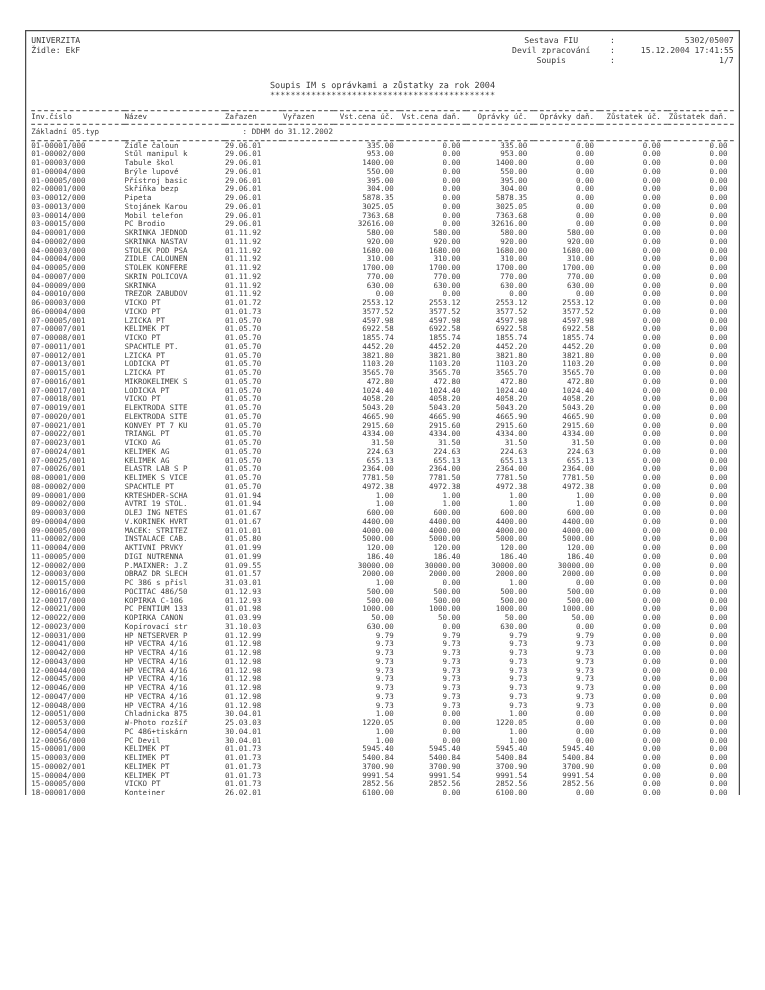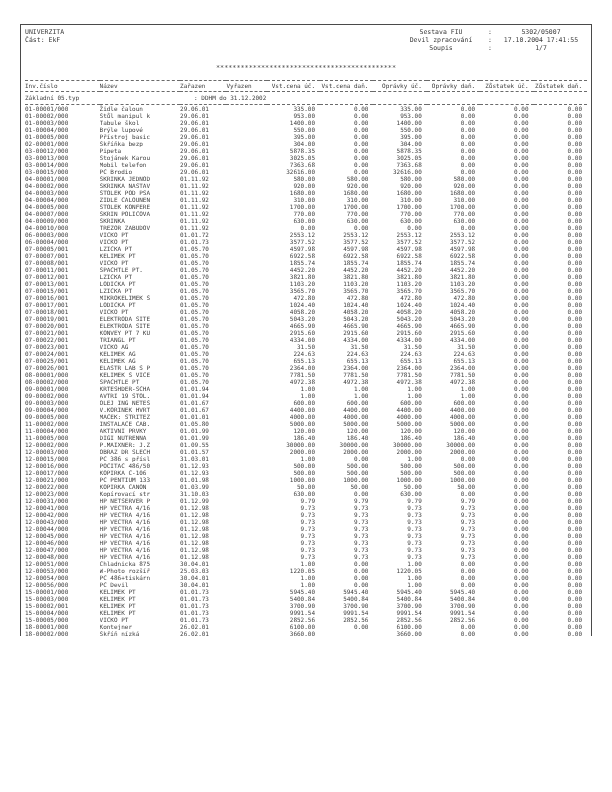--- a/index.html
+++ b/index.html
@@ -4,21 +4,21 @@
 <style>
   html,body{margin:0;padding:0;background:#ffffff;}
   .page{position:relative;width:612px;height:636px;background:#ffffff;overflow:hidden;
         font-family:"DejaVu Sans Mono","Liberation Mono",monospace;color:#3a3a3a;}
   .frame{position:absolute;left:20px;top:24px;width:570px;height:742px;border:1px solid #4a4a4a;}
   .hdr{display:flex;justify-content:space-between;padding:3px 4px 0 4px;font-size:6.5px;line-height:8px;}
   .hdr-left div{white-space:pre;}
   .meta{display:grid;grid-template-columns:88px 10px 92px;font-size:6.5px;line-height:8px;}
   .meta .lab{text-align:center;}
   .meta .sep{text-align:center;}
-  .meta .val{text-align:center;}
+  .meta .val{text-align:right;}
   .title-wrap{text-align:center;margin-top:12px;font-size:6.8px;line-height:8px;}
   .title-wrap .stars{letter-spacing:0;}
   table{border-collapse:collapse;table-layout:fixed;width:562px;margin:8px 4px 0 4px;}
   col.c-inv{width:74px}col.c-name{width:80px}col.c-zar{width:46px}col.c-vyr{width:40px}
   col.c-n{width:53px}
   th,td{font-size:6px;font-weight:normal;padding:0;margin:0;white-space:nowrap;overflow:hidden;
         line-height:7px;height:7px;text-align:left;}
   th.num,td.num{text-align:right;padding-right:5px;}
   thead th{border-top:1px dashed #6a6a6a;border-bottom:1px dashed #6a6a6a;height:10px;line-height:10px;}
   tr.group td{height:12px;line-height:12px;border-bottom:1px dashed #6a6a6a;}
@@ -27,36 +27,37 @@
 </style>
 </head>
 <body>
 
 <div class="page">
   <div class="frame">
 
     <div class="hdr">
       <div class="hdr-left">
         <div>UNIVERZITA</div>
-        <div>Část: EkF</div>
+        <div>Židle: EkF</div>
       </div>
       <div class="meta">
         <div class="lab">Sestava FIU</div>
         <div class="sep">:</div>
         <div class="val">5302/05007</div>
         <div class="lab">Devil zpracování</div>
         <div class="sep">:</div>
-        <div class="val">17.10.2004 17:41:55</div>
+        <div class="val">15.12.2004 17:41:55</div>
         <div class="lab">Soupis</div>
         <div class="sep">:</div>
         <div class="val">1/7</div>
       </div>
     </div>
 
     <div class="title-wrap">
+      <div>Soupis IM s oprávkami a zůstatky za rok 2004</div>
       <div class="stars">********************************************</div>
     </div>
 
     <table>
       <colgroup>
         <col class="c-inv">
           <col class="c-name">
           <col class="c-zar">
           <col class="c-vyr">
         <col class="c-n">

